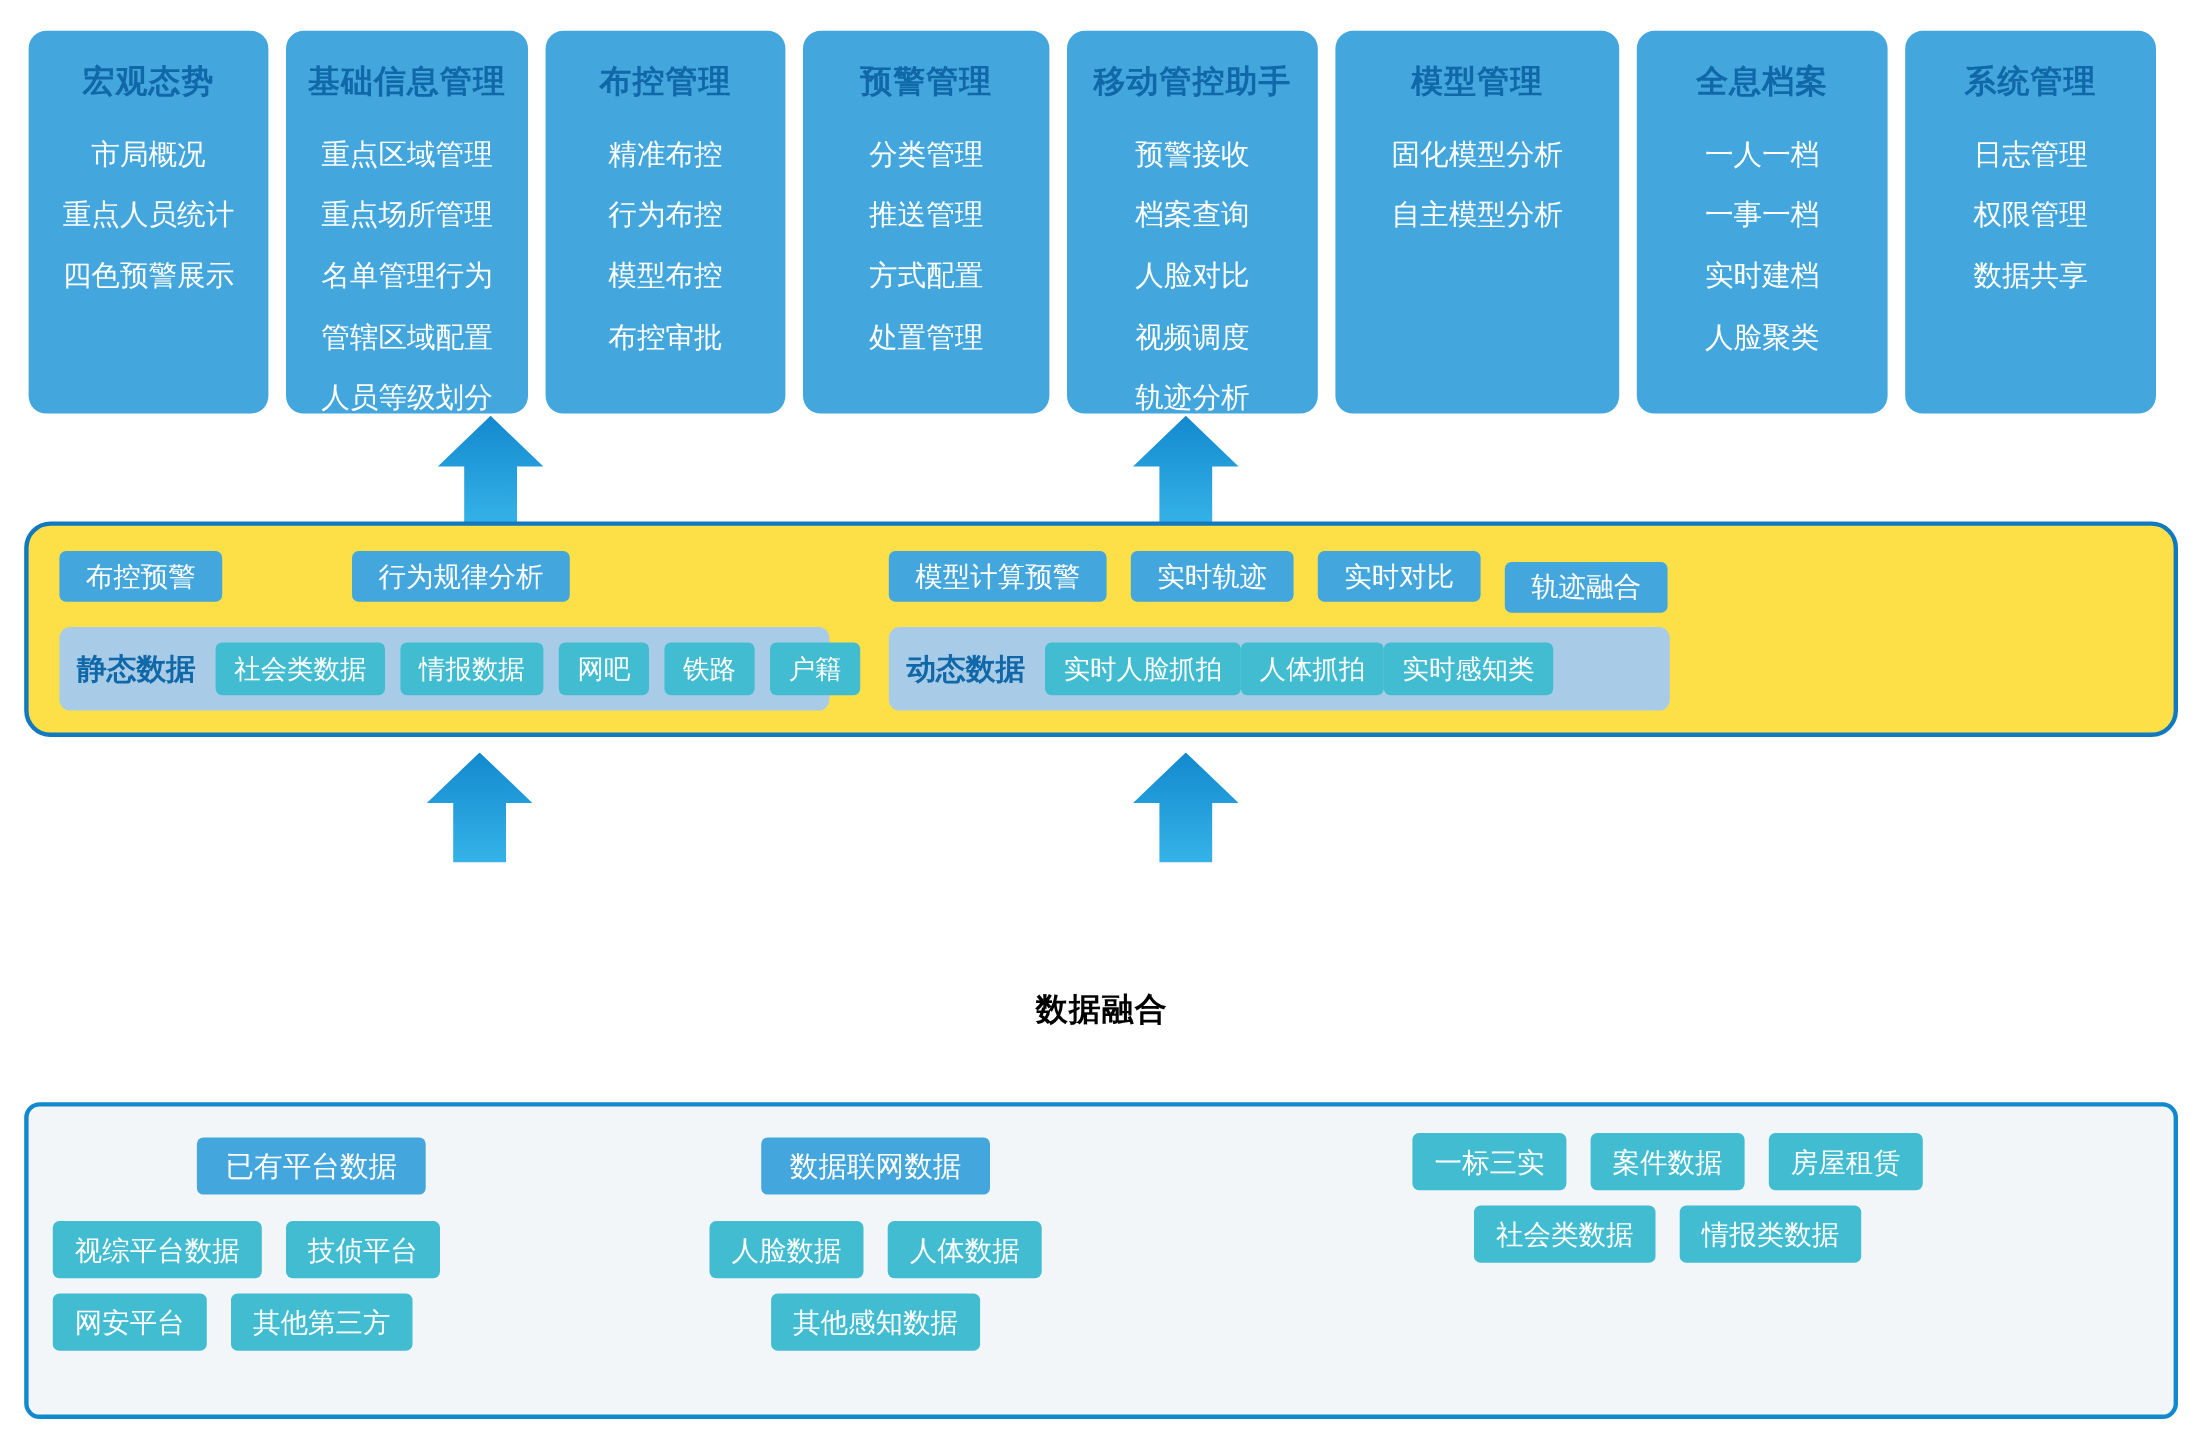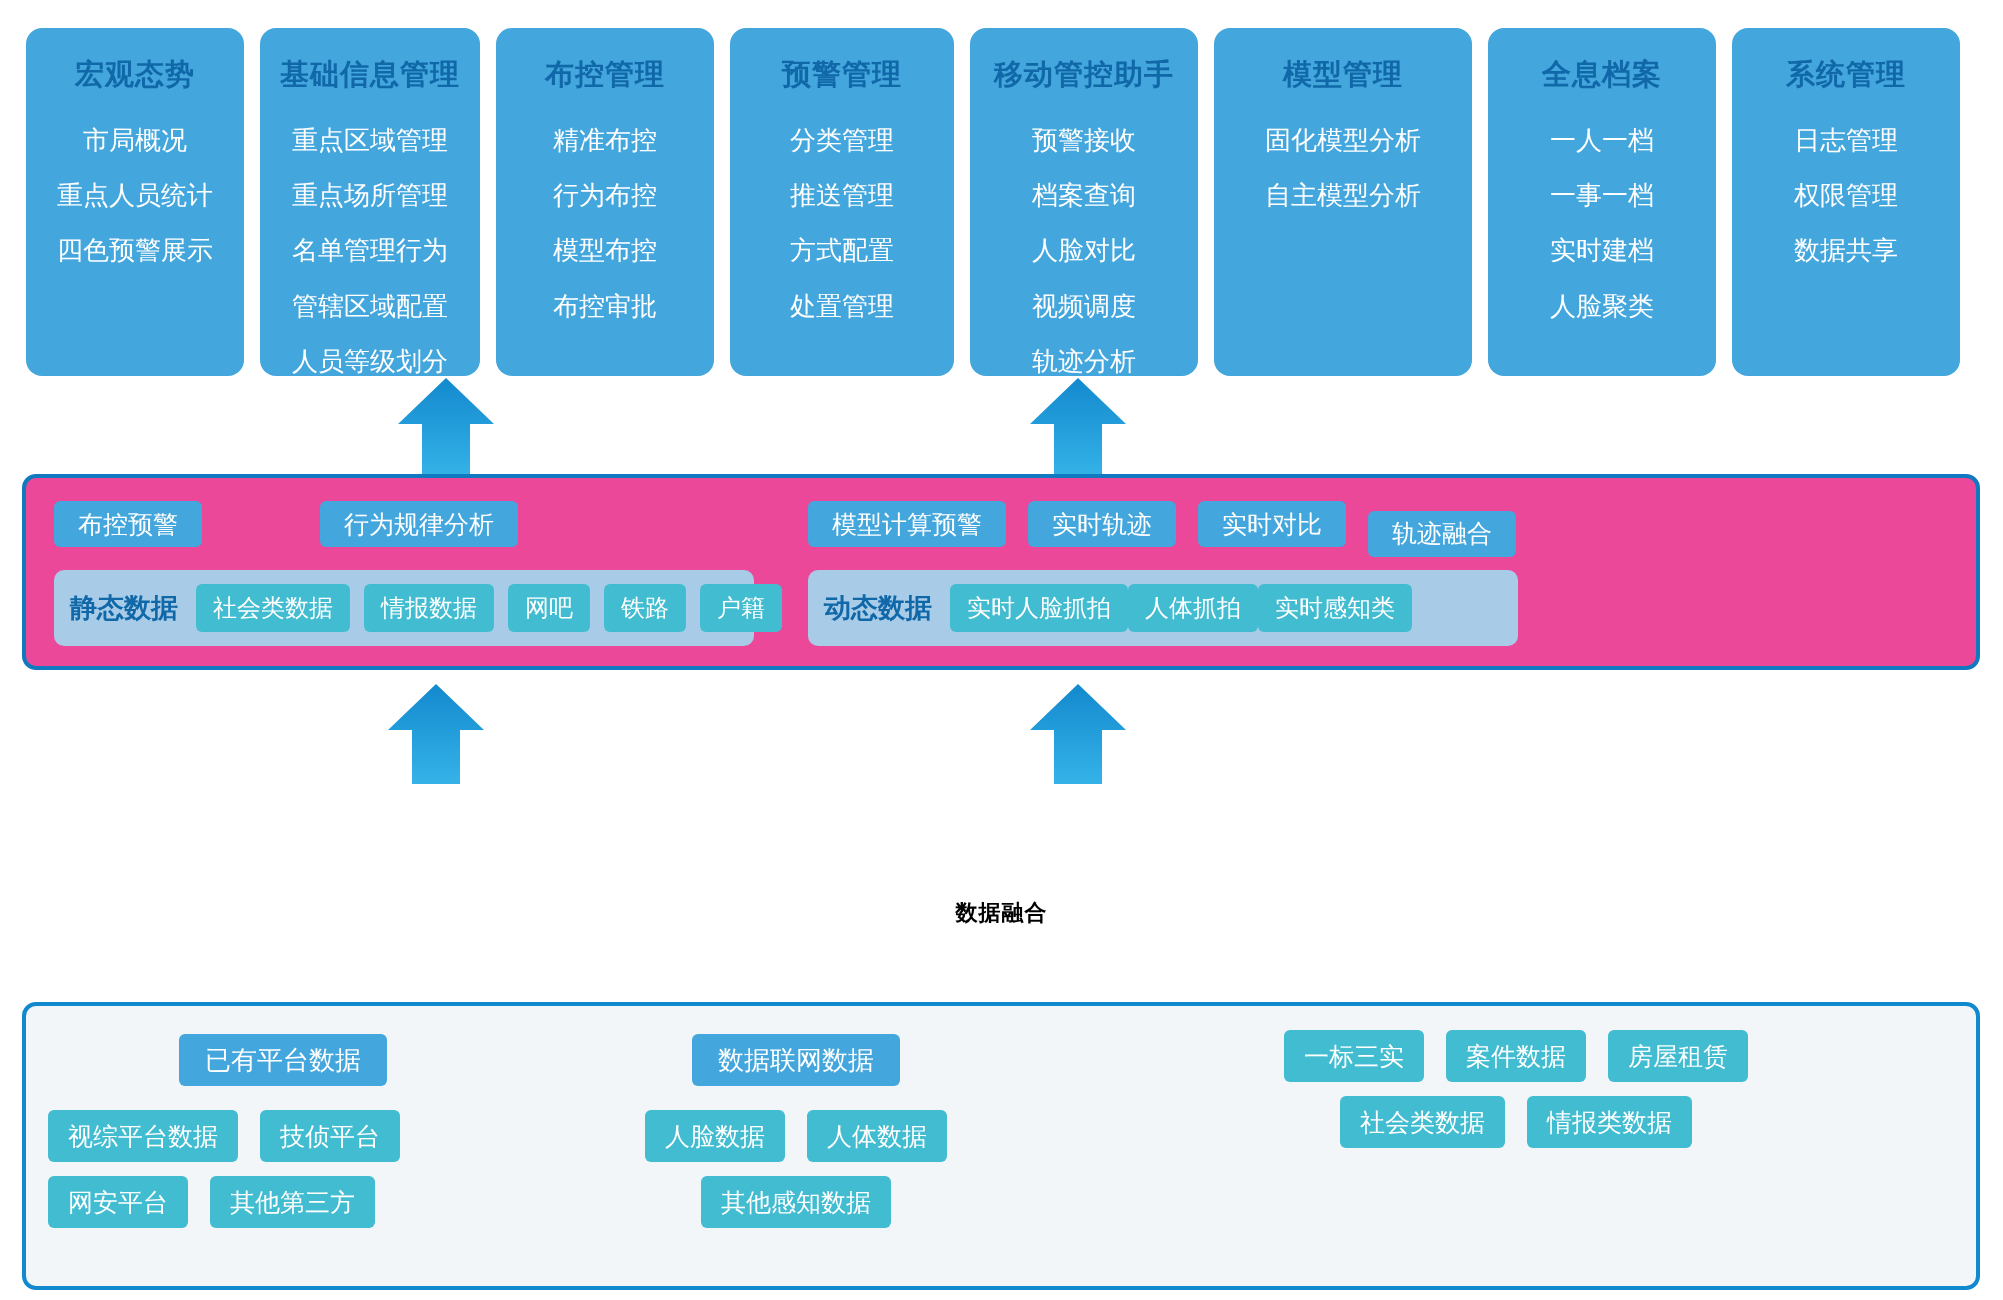--- a/index.html
+++ b/index.html
@@ -76,22 +76,22 @@
 
   
   #fusion-panel {
     position: absolute;
     left: 22px;
     top: 474px;
     width: 1958px;
     height: 196px;
     box-sizing: border-box;
     border: 4px solid #1179bf;
-    border-radius: 14px;
-    background: #ec4899;
+    border-radius: 24px;
+    background: #fde047;
   }
   .fusion-cols {
     position: relative;
     width: 100%;
     height: 100%;
   }
   .fusion-col {
     position: absolute;
     top: 0;
     height: 100%;
@@ -155,21 +155,21 @@
     box-sizing: border-box;
   }
 
   
   #fusion-label {
     position: absolute;
     left: 0;
     top: 898px;
     width: 2003px;
     text-align: center;
-    font-size: 22px;
+    font-size: 29px;
     font-weight: bold;
     color: #000000;
     letter-spacing: 1px;
   }
 
   
   #source-panel {
     position: absolute;
     left: 22px;
     top: 1002px;

